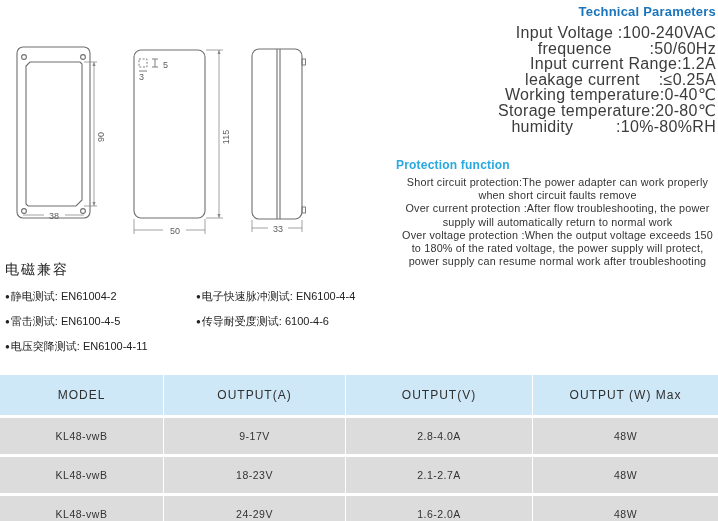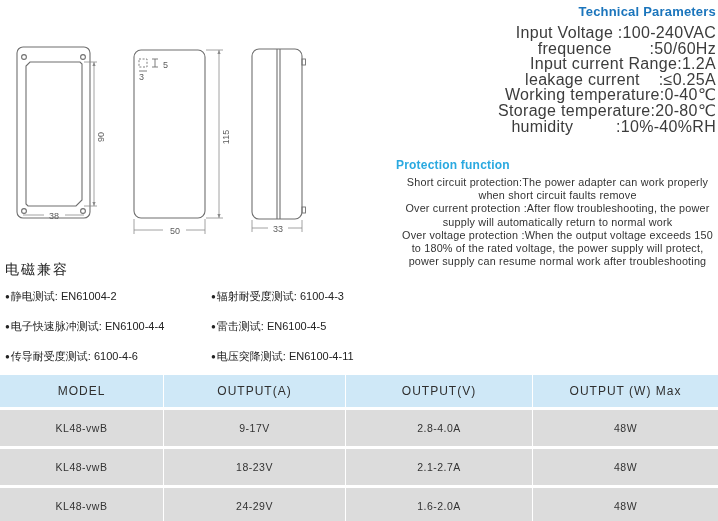--- a/index.html
+++ b/index.html
@@ -30,33 +30,33 @@
   }
   .protection p{
     margin:0;font-size:10.8px;line-height:13.2px;color:#333333;letter-spacing:.2px;text-align:center;
   }
 
   
   .emc{position:absolute;left:5px;top:261px;width:385px;}
   .emc h2{margin:0 0 10px 0;font-size:14px;font-weight:400;color:#222222;letter-spacing:2px;}
   .emc-grid{
     display:grid;grid-template-columns:191px auto;row-gap:10px;column-gap:0;
-    font-size:11px;color:#222222;gap:15px;
+    font-size:11px;color:#222222;
   }
   .emc-item{white-space:nowrap;}
   .emc-item .bullet{font-size:8px;vertical-align:1px;margin-right:1px;color:#222222;}
 
   
   .spec-table{
     position:absolute;left:0;top:375px;width:718px;
     display:grid;grid-template-columns:163px 181px 186px 185px;
     column-gap:1px;row-gap:3px;background:#ffffff;
   }
   .spec-table .th{
-    background:#cfe8f7;height:32px;display:flex;align-items:center;justify-content:center;
+    background:#cfe8f7;height:40px;display:flex;align-items:center;justify-content:center;
     font-size:12px;color:#2f2f2f;letter-spacing:1px;
   }
   .spec-table .td{
     background:#dcdcdc;height:36px;display:flex;align-items:center;justify-content:center;
     font-size:10.5px;color:#333333;letter-spacing:.5px;
   }
 </style>
 </head>
 <body>
 
@@ -115,38 +115,35 @@
   </svg>
 
   <section class="tech-params">
     <h3>Technical Parameters</h3>
     <div class="param-line">Input Voltage :100-240VAC</div>
     <div class="param-line">frequence        :50/60Hz</div>
     <div class="param-line">Input current Range:1.2A</div>
     <div class="param-line">leakage current    :≤0.25A</div>
     <div class="param-line">Working temperature:0-40℃</div>
     <div class="param-line">Storage temperature:20-80℃</div>
-    <div class="param-line">humidity         :10%-40%RH</div>
+    <div class="param-line">humidity         :10%-80%RH</div>
   </section>
 
   <section class="protection">
     <h3>Protection function</h3>
     <p>Short circuit protection:The power adapter can work properly when short circuit faults remove</p>
     <p>Over current protection :After flow troubleshooting, the power supply will automatically return to normal work</p>
     <p>Over voltage protection :When the output voltage exceeds 150 to 180% of the rated voltage, the power supply will protect, power supply can resume normal work after troubleshooting</p>
   </section>
 
   <section class="emc">
     <h2>电磁兼容</h2>
     <div class="emc-grid">
       <div class="emc-item">
         <span class="bullet">●</span><span>静电测试: EN61004-2</span>
-      </div>
-      <div class="emc-item">
-        <span class="bullet">●</span><span>辐射耐受度测试: 6100-4-3</span>
       </div>
       <div class="emc-item">
         <span class="bullet">●</span><span>电子快速脉冲测试: EN6100-4-4</span>
       </div>
       <div class="emc-item">
         <span class="bullet">●</span><span>雷击测试: EN6100-4-5</span>
       </div>
       <div class="emc-item">
         <span class="bullet">●</span><span>传导耐受度测试:  6100-4-6</span>
       </div>

